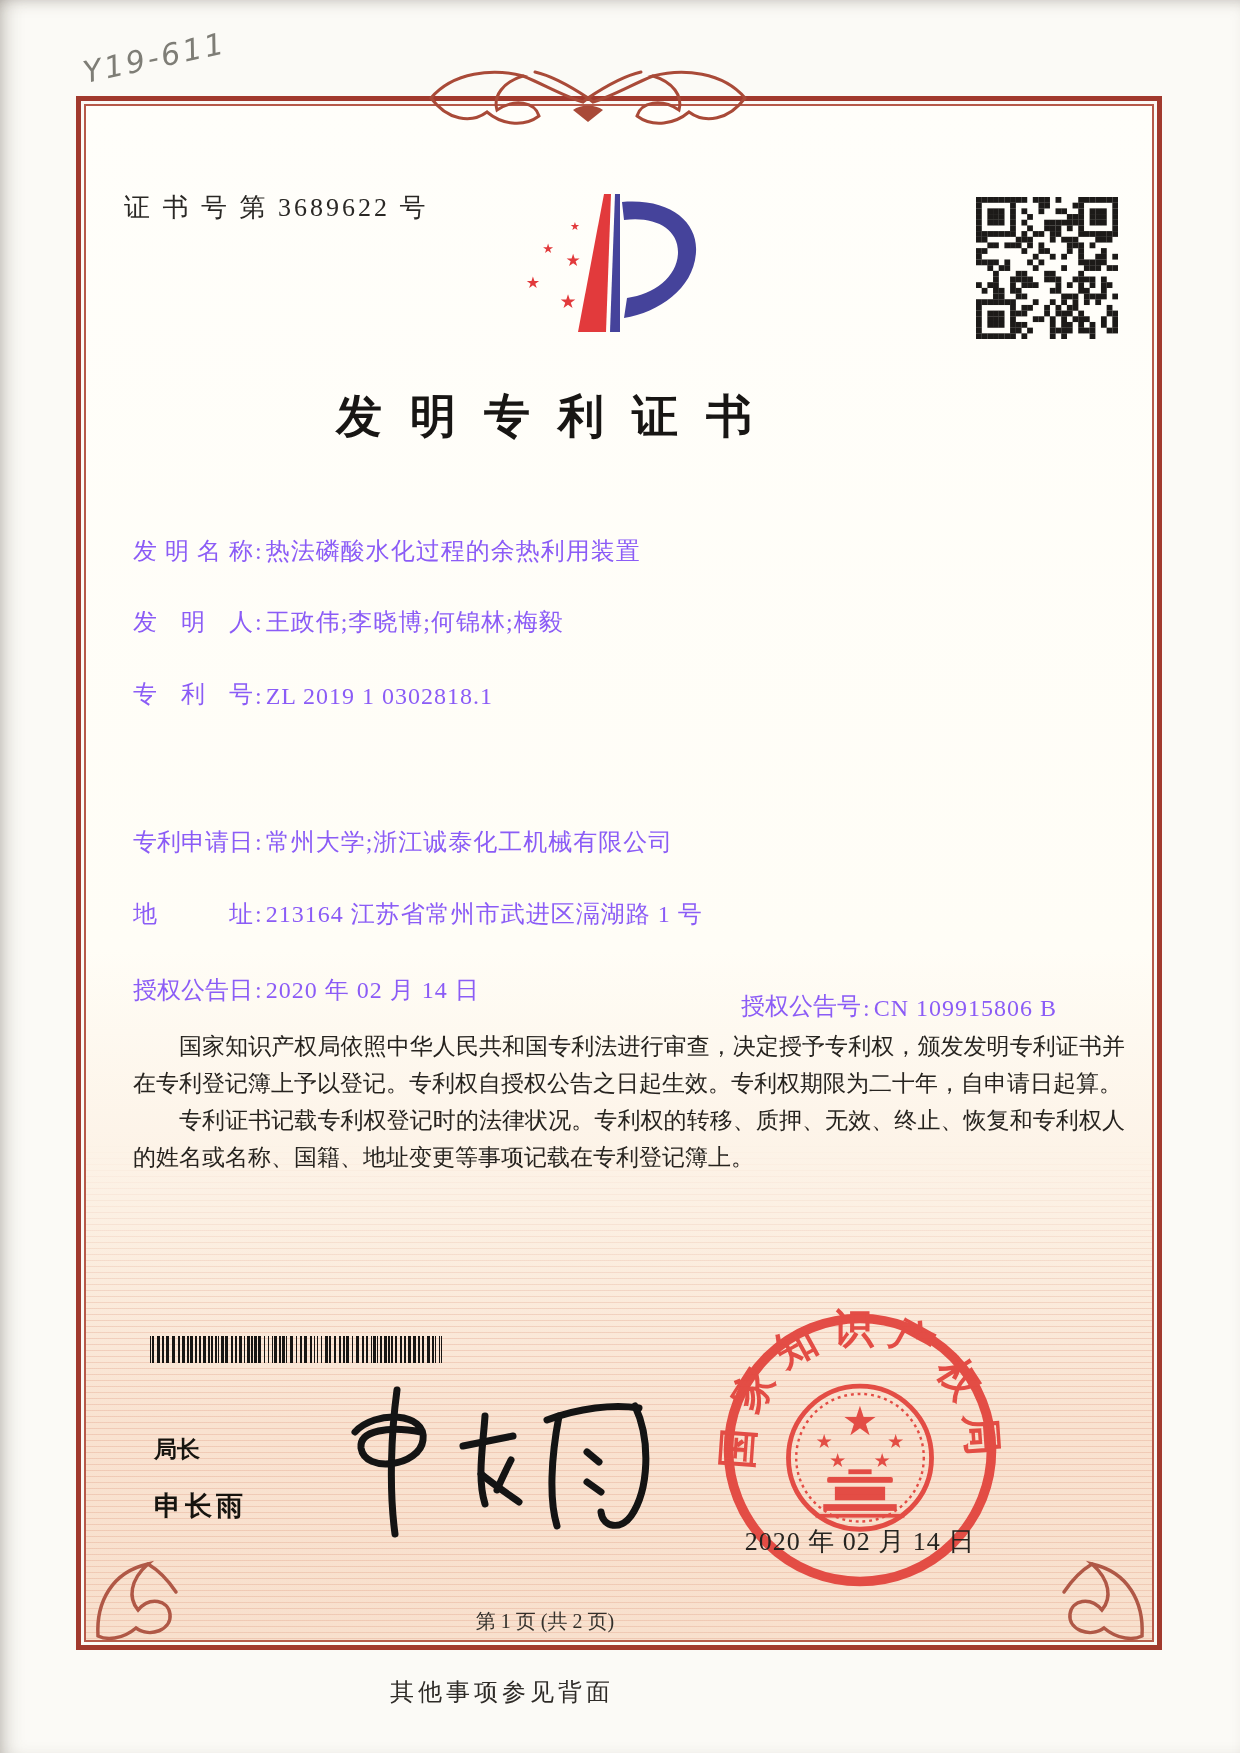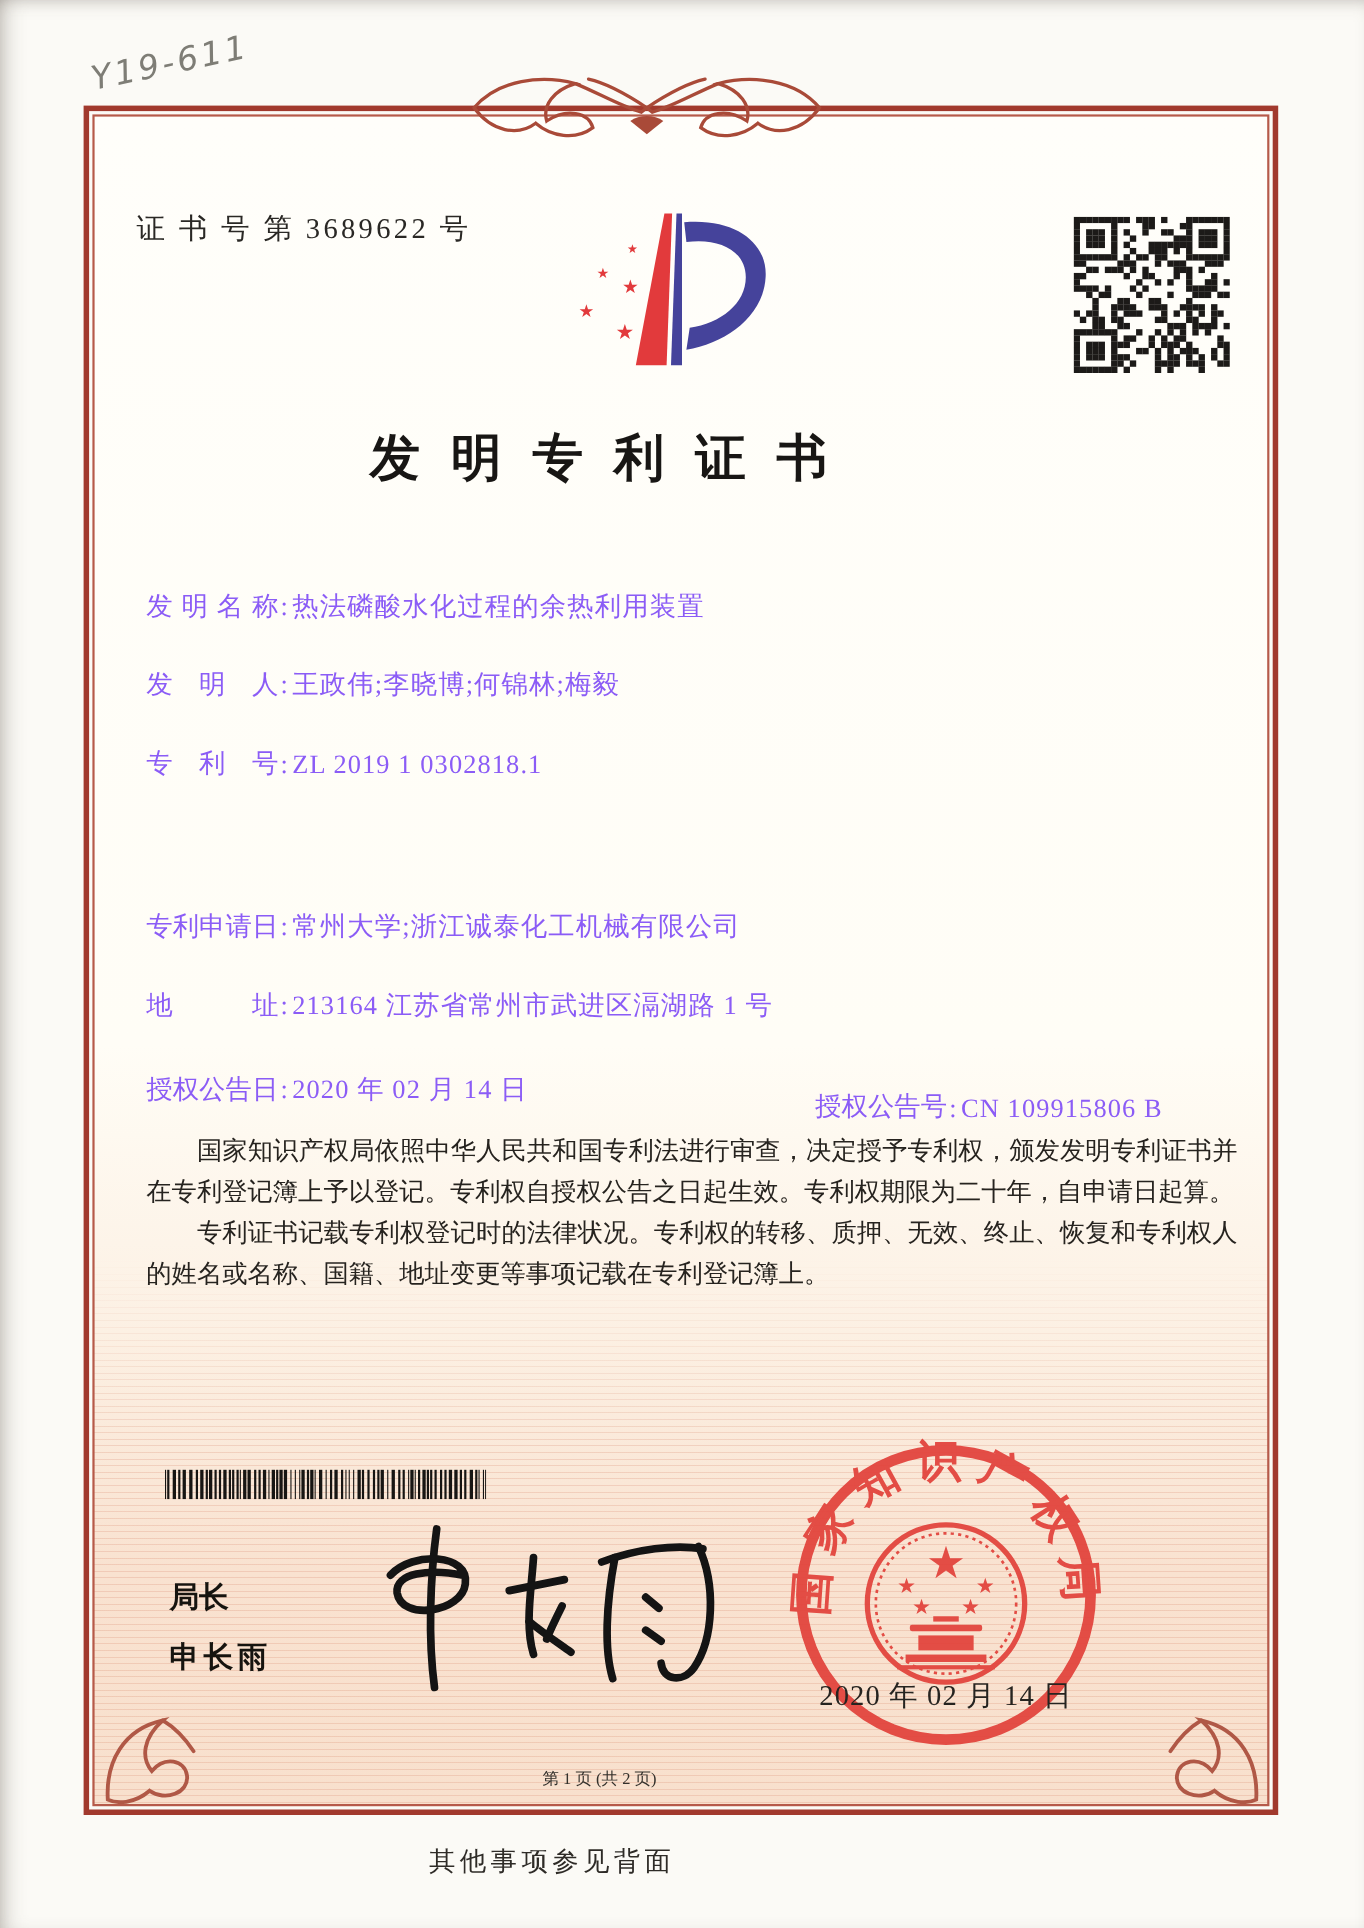--- a/index.html
+++ b/index.html
@@ -30,28 +30,28 @@
   .fcolon{display:inline-block;margin:0 4px 0 2px;}
   .fvalue{letter-spacing:1px;}
   .grant2{position:absolute;left:608px;top:16px;}
   
   .body{position:absolute;left:133px;top:1028px;width:992px;z-index:4;font-size:23px;line-height:37px;
         text-align:justify;color:#26231f;}
   .body p{margin:0;text-indent:2em;}
   
   .barcode{position:absolute;left:150px;top:1336px;width:292px;height:27px;z-index:4;}
   .director-label{position:absolute;left:154px;top:1434px;z-index:4;font-family:"Liberation Sans","DejaVu Sans",sans-serif;
-                  font-weight:700;font-size:27px;color:#16140f;}
+                  font-weight:700;font-size:23px;color:#16140f;}
   .director-name{position:absolute;left:154px;top:1488px;z-index:4;font-family:"Liberation Sans","DejaVu Sans",sans-serif;
                  font-weight:700;font-size:27px;letter-spacing:4px;color:#16140f;}
   .signature{position:absolute;left:335px;top:1382px;width:320px;height:160px;z-index:5;}
   .seal{position:absolute;left:715px;top:1305px;width:290px;height:290px;z-index:4;opacity:.93;}
   .seal-date{position:absolute;left:725px;top:1524px;width:270px;z-index:6;text-align:center;
              font-size:26px;letter-spacing:1px;color:#262420;white-space:nowrap;}
-  .page-num{position:absolute;left:395px;top:1608px;width:300px;z-index:4;text-align:center;font-size:15px;color:#33302b;}
+  .page-num{position:absolute;left:395px;top:1608px;width:300px;z-index:4;text-align:center;font-size:20px;color:#33302b;}
   .back-note{position:absolute;left:390px;top:1676px;width:310px;z-index:4;text-align:left;font-size:24px;
              letter-spacing:4px;color:#2e2b27;}
 </style>
 </head>
 <body>
 
 <div class="page">
 
   <div class="paper"></div>
   <div class="waves"></div>

